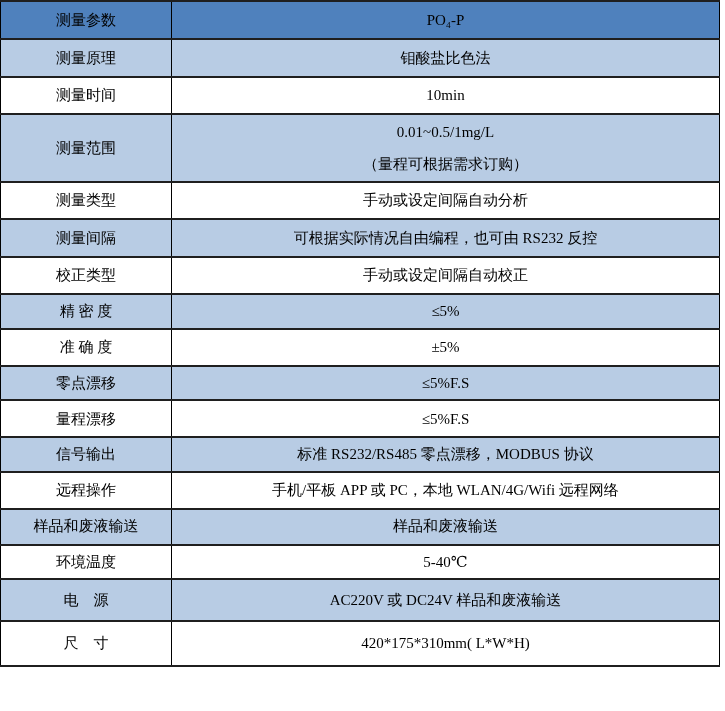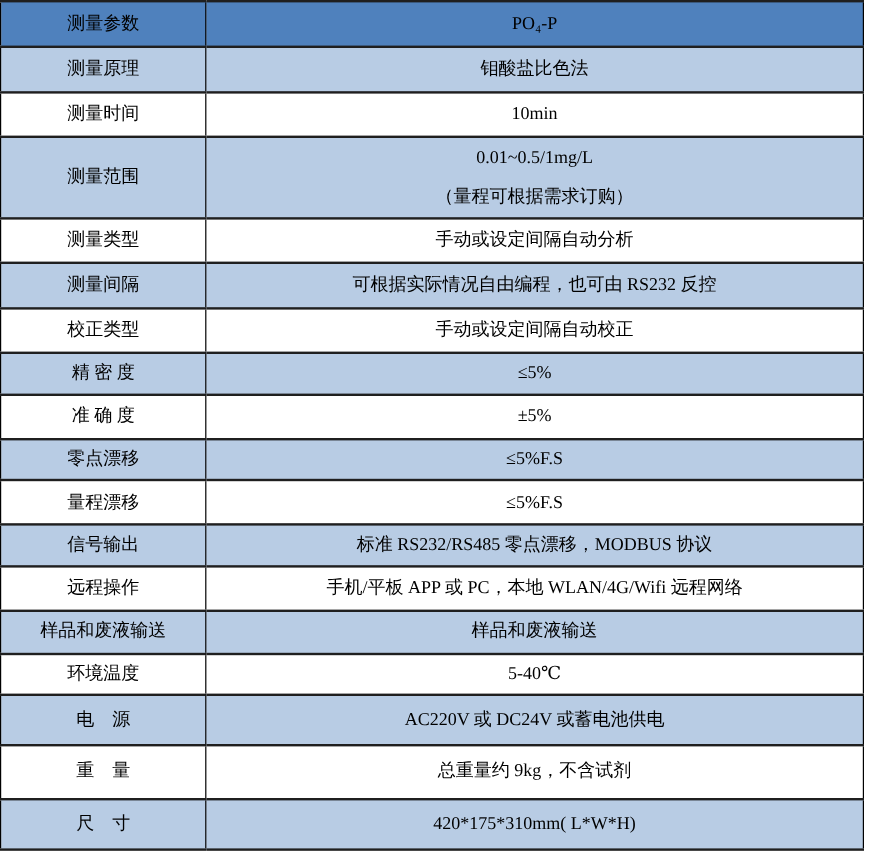--- a/index.html
+++ b/index.html
@@ -132,25 +132,21 @@
       <tr>
         <td class="label-cell">样品和废液输送</td>
         <td class="value-cell">样品和废液输送</td>
       </tr>
       <tr>
         <td class="label-cell">环境温度</td>
         <td class="value-cell">5-40℃</td>
       </tr>
       <tr>
         <td class="label-cell">电　源</td>
-        <td class="value-cell">AC220V 或 DC24V 或蓄电池供电</td>
-      </tr>
-      <tr>
-        <td class="label-cell">重　量</td>
-        <td class="value-cell">总重量约 9kg，不含试剂</td>
+        <td class="value-cell">AC220V 或 DC24V 样品和废液输送</td>
       </tr>
       <tr>
         <td class="label-cell">尺　寸</td>
         <td class="value-cell">420*175*310mm( L*W*H)</td>
       </tr>
     </tbody>
   </table>
 </div>
 
 </body></html>

